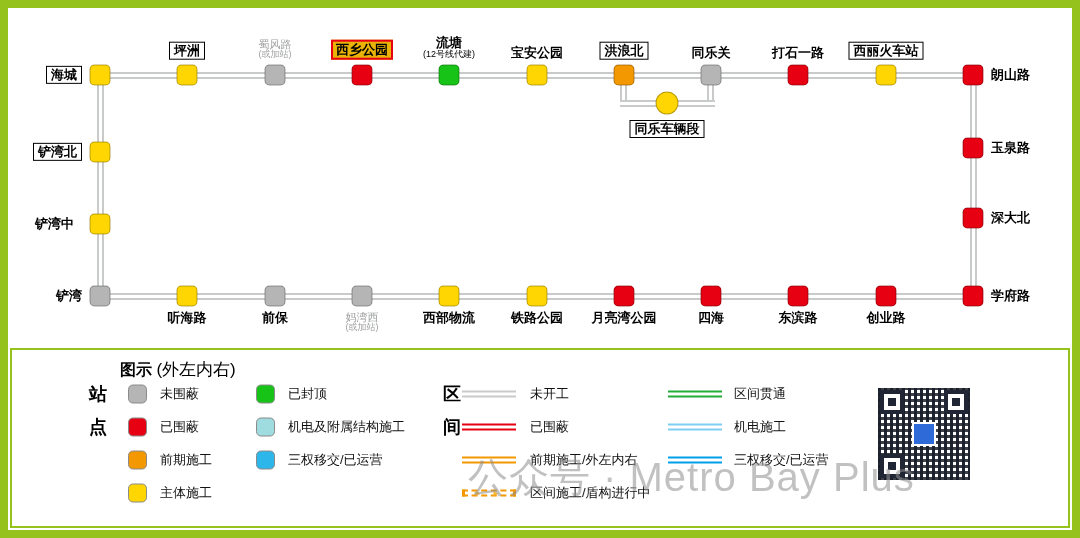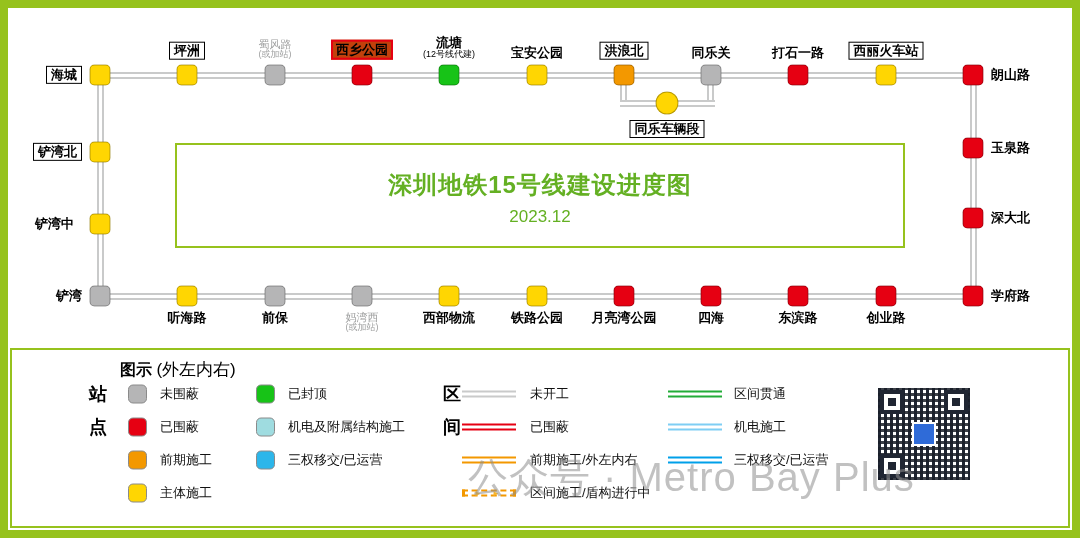--- a/index.html
+++ b/index.html
@@ -11,21 +11,21 @@
   .track-h{position:absolute;height:3px;border-top:2px solid #c9caca;border-bottom:2px solid #c9caca;background:#fff;z-index:1;}
   .track-v{position:absolute;width:3px;border-left:2px solid #c9caca;border-right:2px solid #c9caca;background:#fff;z-index:1;}
 
   
   .station{position:absolute;width:21px;height:21px;border-radius:5px;border:1px solid rgba(0,0,0,.28);box-sizing:border-box;transform:translate(-50%,-50%);z-index:5;}
   .station.circle{width:23px;height:23px;border-radius:50%;}
   .st-label{position:absolute;z-index:6;font-size:13px;font-weight:700;color:#000;white-space:nowrap;line-height:1.1;text-align:center;}
   .st-label .sub{display:block;font-size:9px;font-weight:400;}
   .st-label.gray{color:#9fa0a0;font-size:11px;font-weight:400;}
   .st-label.boxed{border:1px solid #000;background:#fff;padding:1px 4px;}
-  .st-label.boxed-red{border:2px solid #e60012;background:#c2410c;padding:1px 3px;}
+  .st-label.boxed-red{border:2px solid #e60012;background:#eab308;padding:1px 3px;}
 
   
   .title-box{position:absolute;left:175px;top:143px;width:730px;height:105px;border:2px solid #96c21d;box-sizing:border-box;text-align:center;z-index:2;background:#fff;}
   .title-main{margin-top:24px;font-size:24px;font-weight:700;color:#64b023;letter-spacing:1px;}
   .title-date{margin-top:6px;font-size:17px;color:#64b023;}
 
   
   .legend-box{position:absolute;left:10px;top:348px;width:1060px;height:180px;border:2px solid #96c21d;box-sizing:border-box;background:#fff;z-index:1;}
   .lg-header{position:absolute;z-index:4;}
   .lg-header-title{font-size:16px;font-weight:700;color:#000;}
@@ -111,24 +111,20 @@
       <div class="station" style="left: 100px; top: 296px; background: rgb(181, 181, 182);"></div>
       <div class="st-label" style="left: 82px; top: 296px; transform: translate(-100%, -50%);"><span>铲湾</span></div>
       <div class="station" style="left: 100px; top: 152px; background: rgb(255, 214, 2);"></div>
       <div class="st-label boxed" style="left: 82px; top: 152px; transform: translate(-100%, -50%);"><span>铲湾北</span></div>
       <div class="station" style="left: 100px; top: 224px; background: rgb(255, 214, 2);"></div>
       <div class="st-label" style="left: 74px; top: 224px; transform: translate(-100%, -50%);"><span>铲湾中</span></div>
       <div class="station circle" style="left: 667px; top: 103px; background: rgb(255, 214, 2);"></div>
       <div class="st-label boxed" style="left: 667px; top: 120px; transform: translate(-50%, 0px);"><span>同乐车辆段</span></div>
     </div>
 
-  <div class="title-box">
-    <div class="title-main">深圳地铁15号线建设进度图</div>
-    <div class="title-date">2023.12</div>
-  </div>
 
   <div class="legend-box"></div>
   <div class="lg-header" style="left:120px;top:358px;">
     <span class="lg-header-title">图示</span>
     <span class="lg-header-note">(外左内右)</span>
   </div>
   <div class="vlabel" style="left:88px;top:378px;">站点</div>
   <div class="vlabel" style="left:442px;top:378px;">区间</div>
   <div id="legend-items">
       <div class="lg-square" style="left: 128px; top: 394px; background: rgb(181, 181, 182);"></div>

